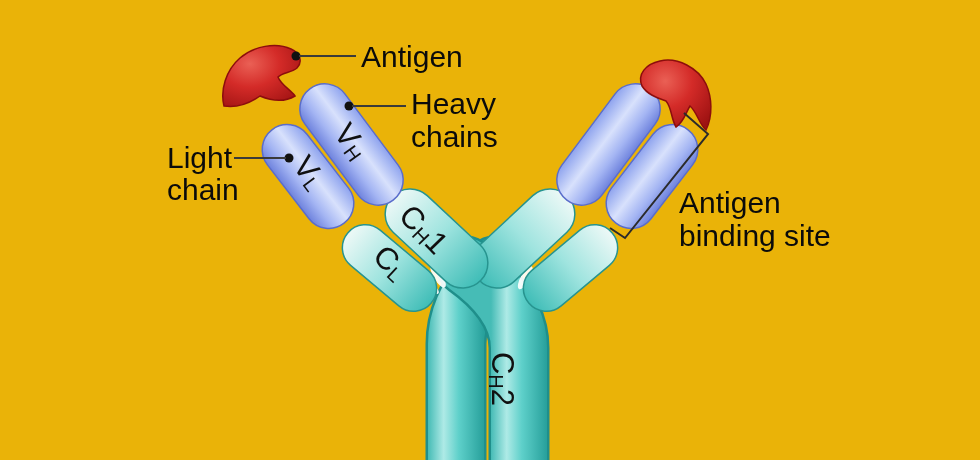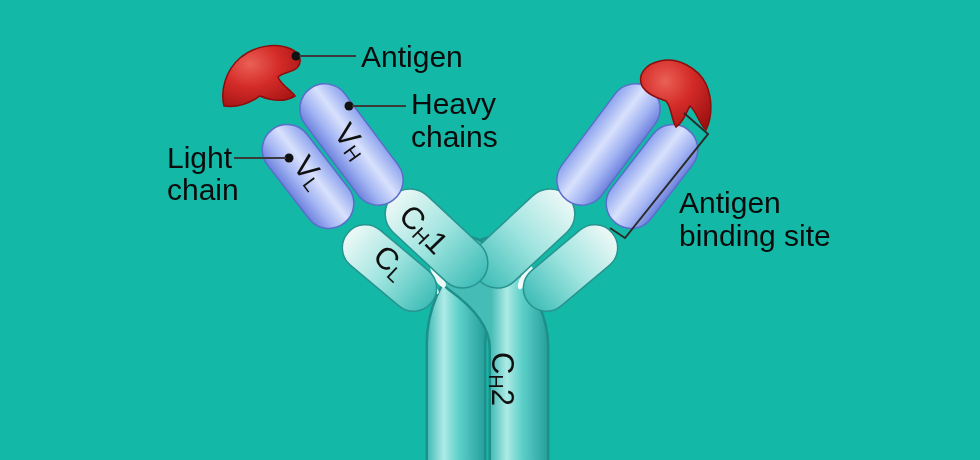--- a/index.html
+++ b/index.html
@@ -1,16 +1,16 @@
 <!DOCTYPE html>
 <html><head>
 <meta charset="utf-8">
 <style>
   html,body{margin:0;padding:0;background:#ffffff;}
-  .stage{width:980px;height:460px;position:relative;overflow:hidden;background:#14b8a6;}
+  .stage{width:980px;height:460px;position:relative;overflow:hidden;background:#eab308;}
   svg{display:block;}
   text{font-family:"Liberation Sans","DejaVu Sans",sans-serif;fill:#0b0b0b;}
   .ann{font-size:30px;}
   .dm{font-size:31px;fill:#101010;}
   .ds{font-size:20px;fill:#101010;}
   .leader{stroke:#3a3a3a;stroke-width:2;fill:none;}
   .bracket{stroke:#2b2b2b;stroke-width:2;fill:none;stroke-linejoin:miter;}
   .dot{fill:#111111;}
   .cap-blue{stroke:#5a6dcb;stroke-width:1.5;}
   .cap-teal{stroke:#27948f;stroke-width:1.5;}

